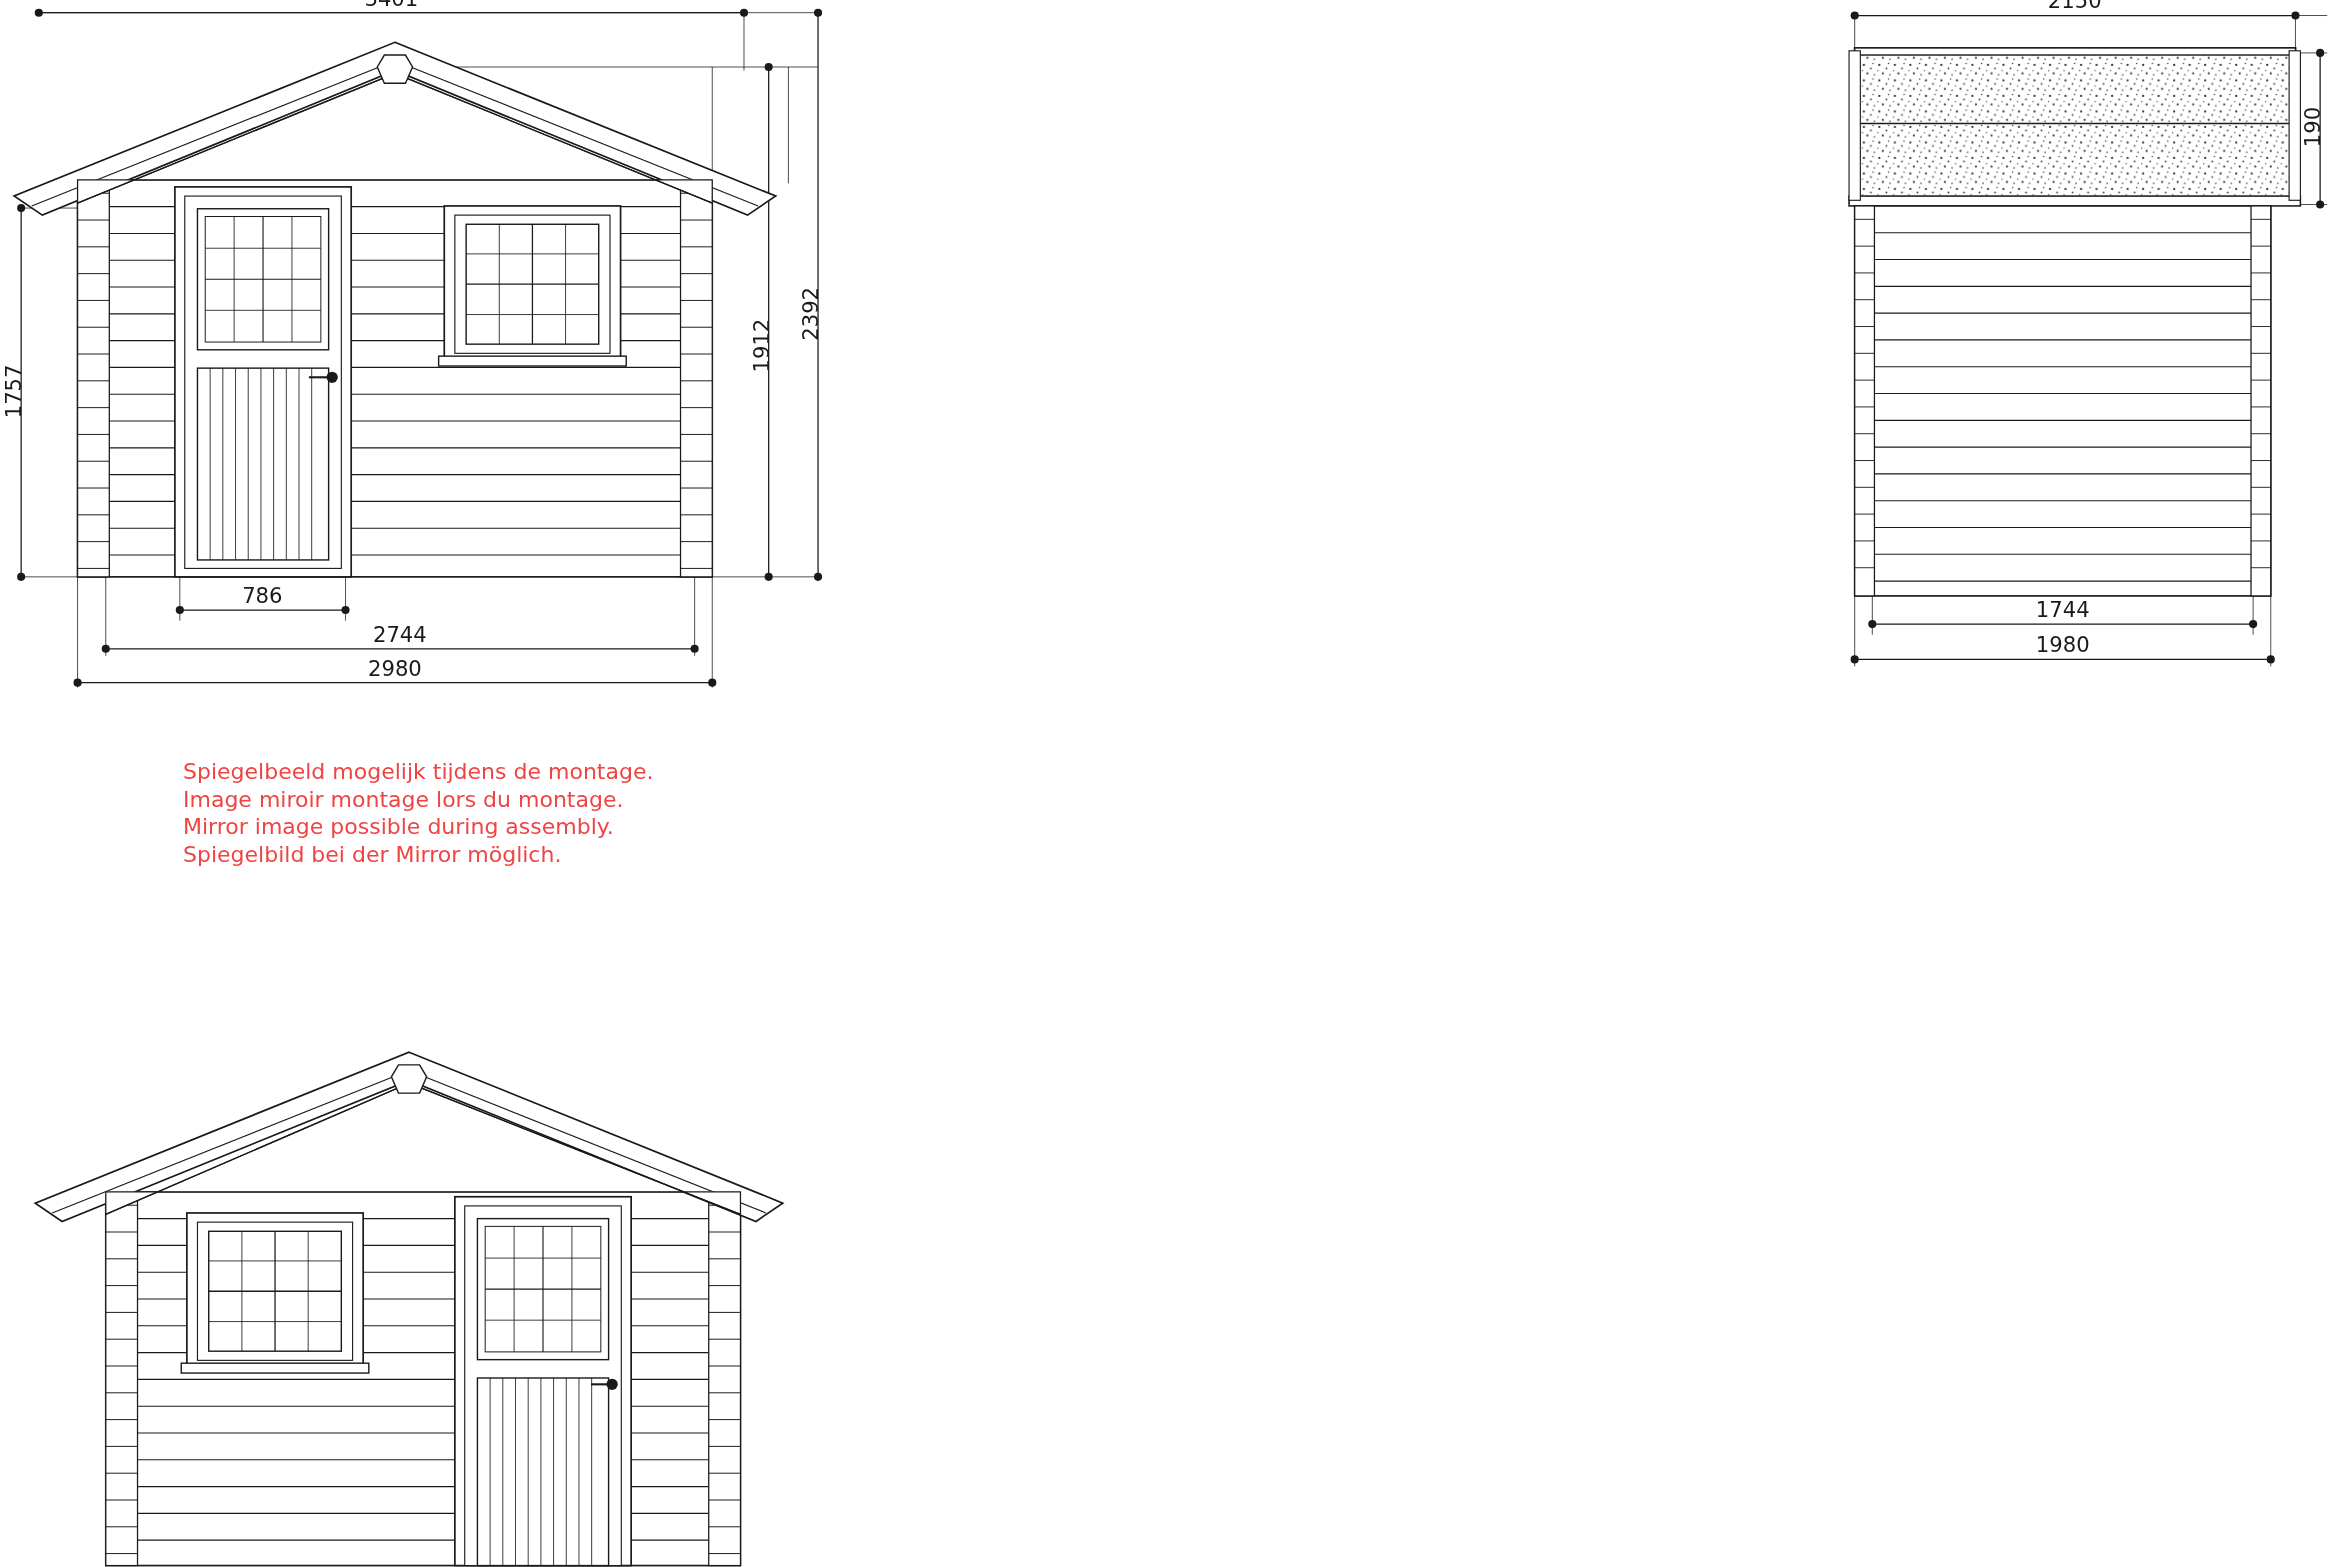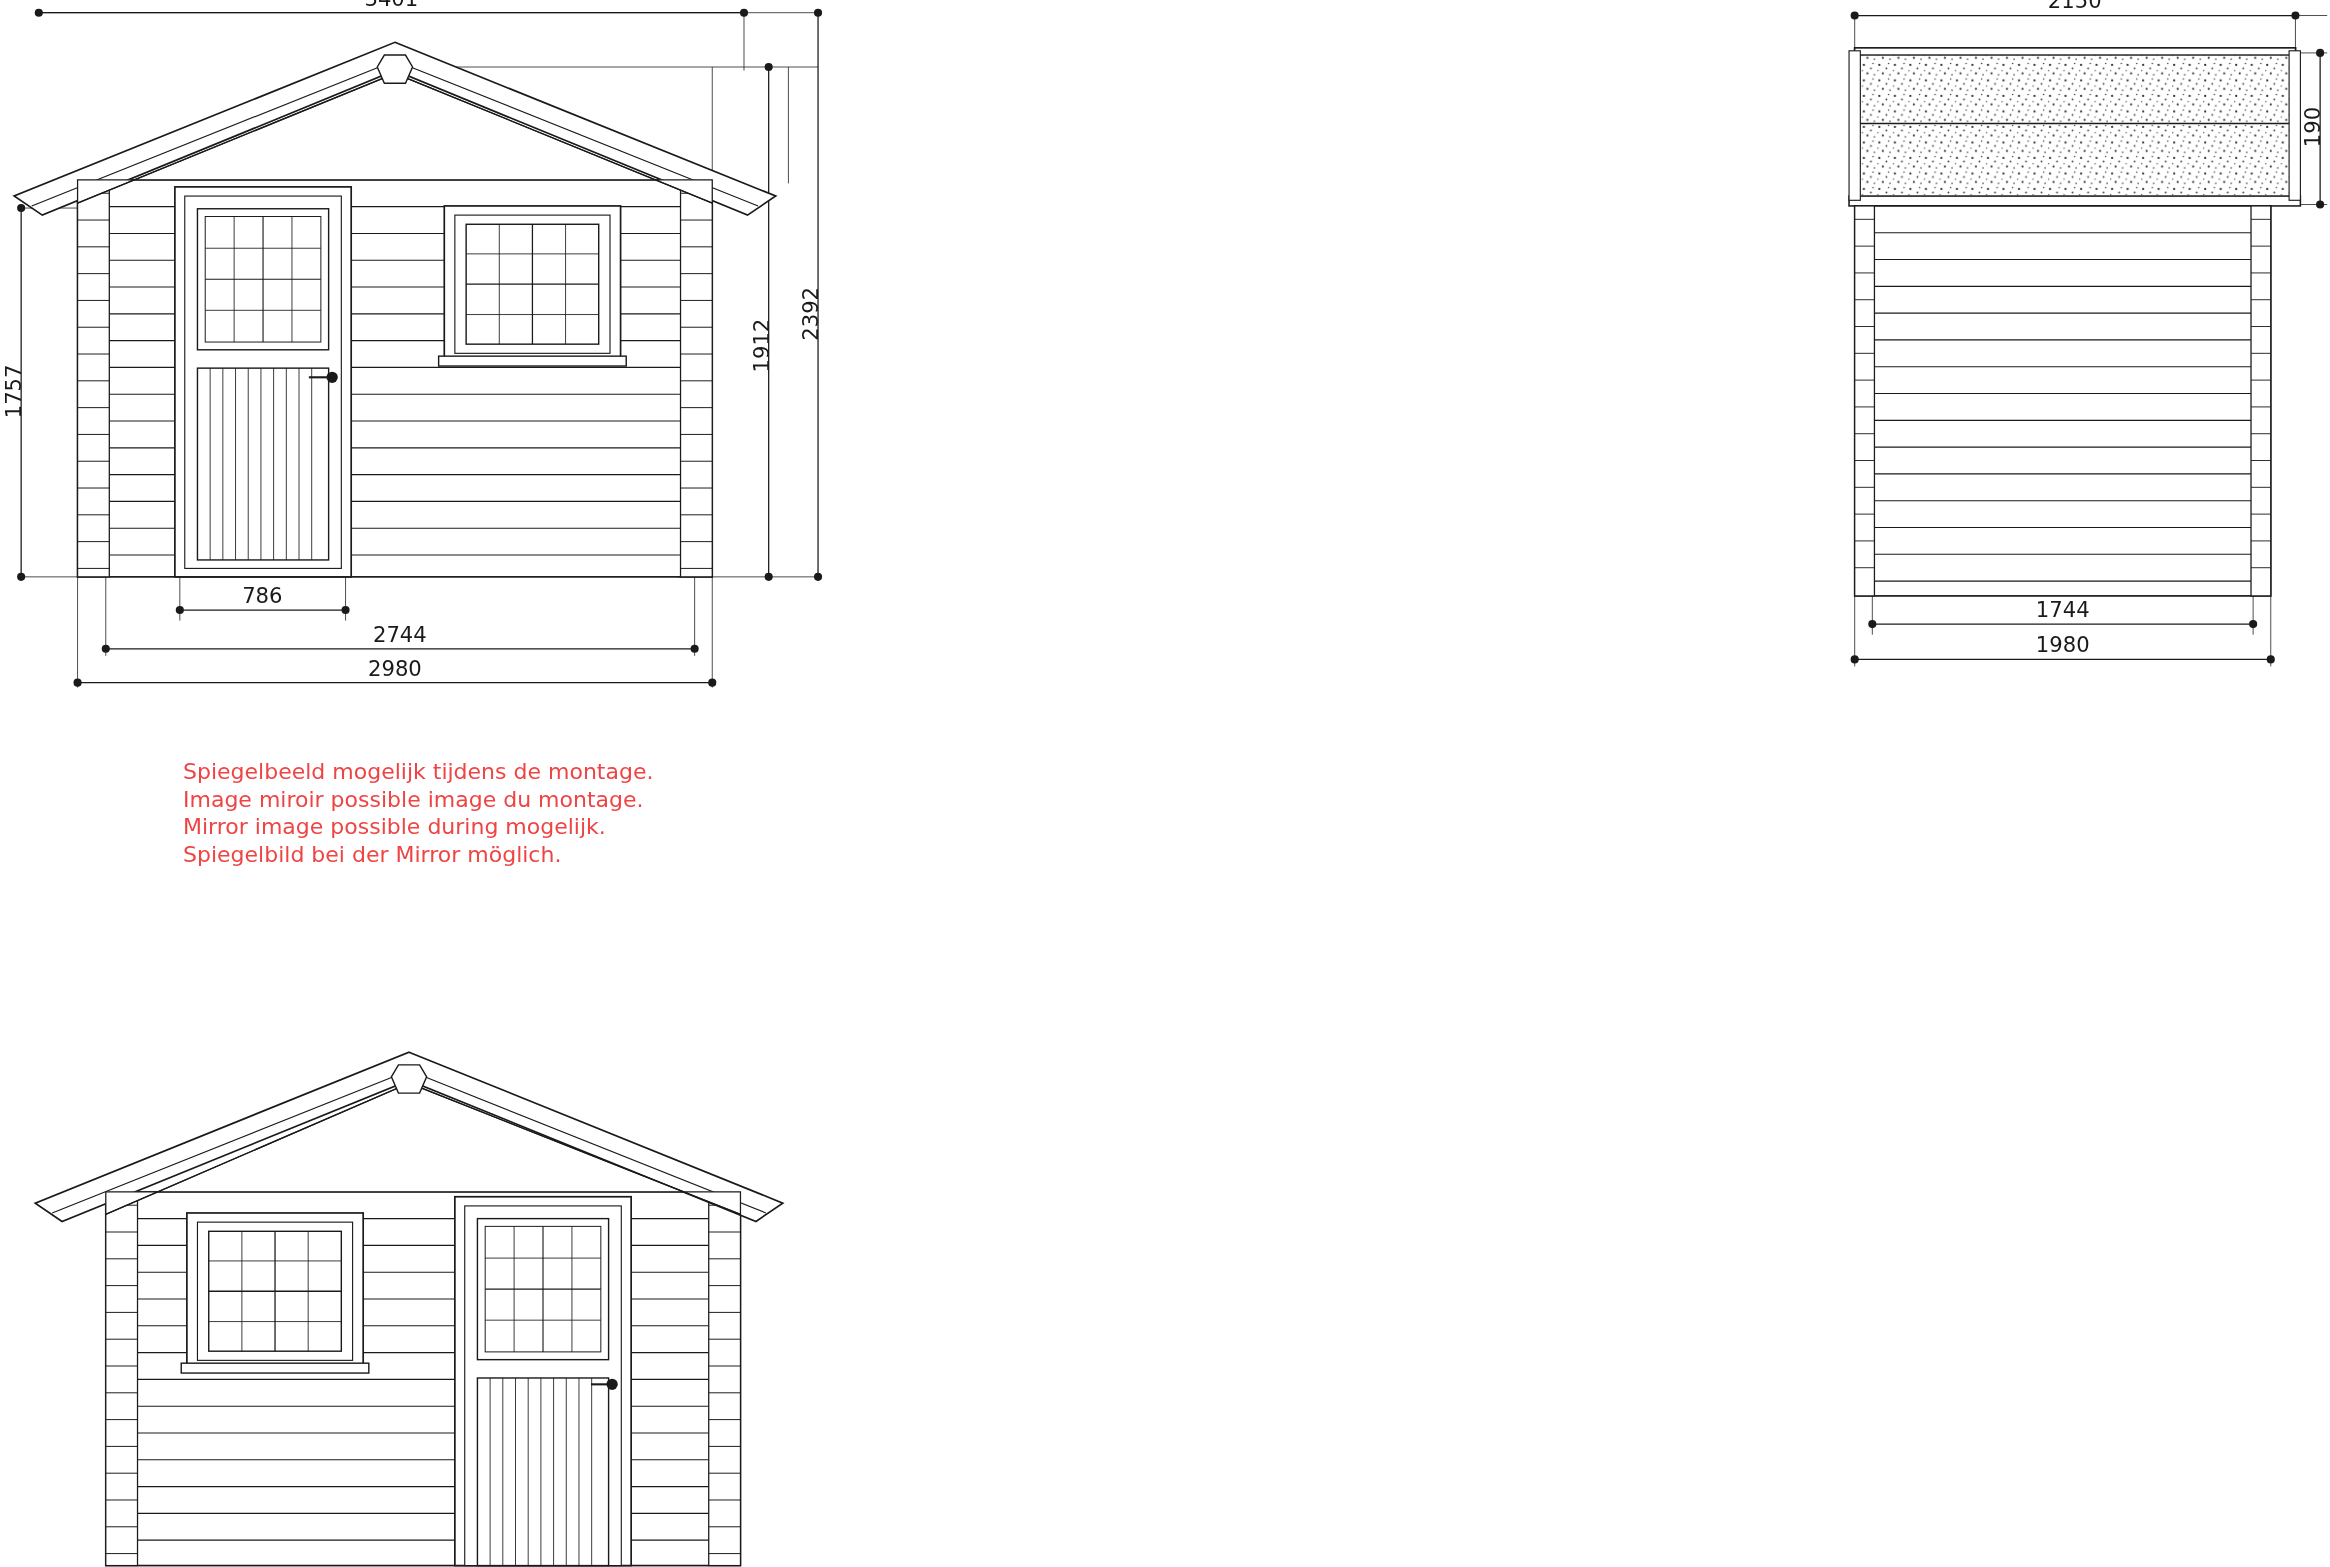--- a/index.html
+++ b/index.html
@@ -413,19 +413,19 @@
         <line x1="839" y1="1954" x2="839" y2="2220"></line>
       </g>
       <circle cx="868" cy="1963" r="8" fill="#1a1a1a"></circle>
       <line x1="868" y1="1963" x2="838" y2="1963" stroke="#1a1a1a" stroke-width="3"></line>
     </g>
   </g>
 </svg>
 
 <div class="note" style="left:183px;top:758px;">
   <div>Spiegelbeeld mogelijk tijdens de montage.</div>
-  <div>Image miroir possible image du montage.</div>
-  <div>Mirror image possible during mogelijk.</div>
+  <div>Image miroir montage lors du montage.</div>
+  <div>Mirror image possible during assembly.</div>
   <div>Spiegelbild bei der Mirror möglich.</div>
 </div>
 
 </div>
 
 
 </body></html>

